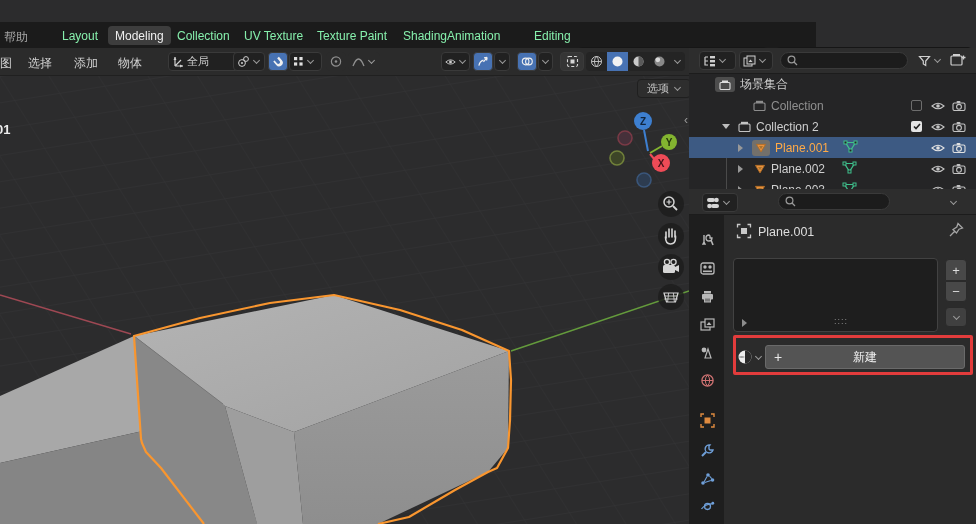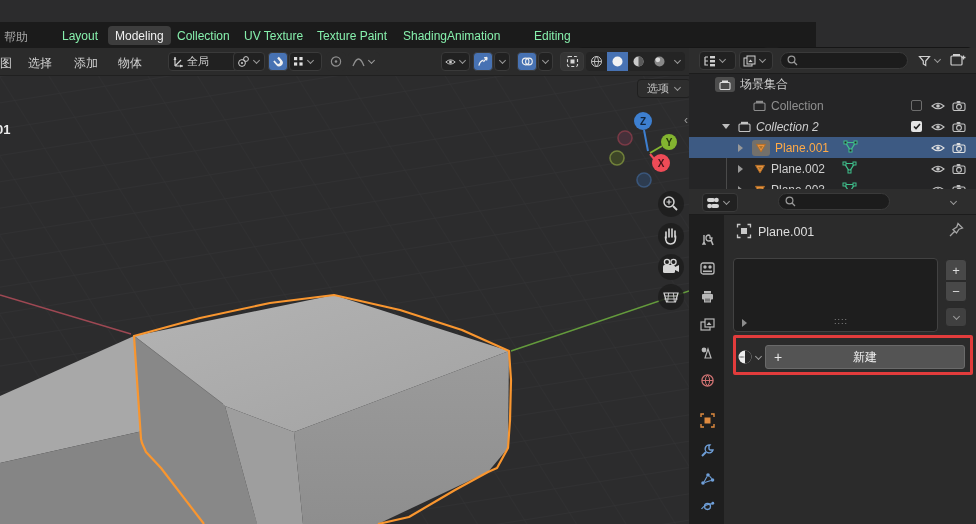--- a/index.html
+++ b/index.html
@@ -398,21 +398,21 @@
     <div class="orow" style="top:26px;">
       <span style="margin-left:26px;width:20px;height:15px;background:#4d4d4d;border-radius:3px;display:flex;align-items:center;justify-content:center;">
         <svg width="12" height="10" viewBox="0 0 12 10">
             <rect x="1" y="2.5" width="10" height="7" rx="1" fill="none" stroke="#dedede" stroke-width="1.1"></rect>
             <rect x="3" y="0.5" width="6" height="2" fill="#dedede"></rect>
           </svg>
       </span>
       <span class="oname">场景集合</span>
     </div>
 
-    <div class="orow" style="top:68px;font-style:italic;">
+    <div class="orow" style="top:68px;">
       <span class="tri-d" style="margin-left:33px;"></span>
       <span style="margin-left:8px;">
         <svg width="13" height="11" viewBox="0 0 13 11">
             <rect x="1" y="3" width="11" height="7.5" rx="1" fill="none" stroke="#c4c4c4" stroke-width="1.1"></rect>
             <rect x="3" y="0.8" width="7" height="2.2" fill="#c4c4c4"></rect>
           </svg>
       </span>
       <span class="oname">Collection 2</span>
       <span style="flex:1"></span>
       <span class="checkbox on" style="margin-right:9px;display:flex;align-items:center;justify-content:center;">

